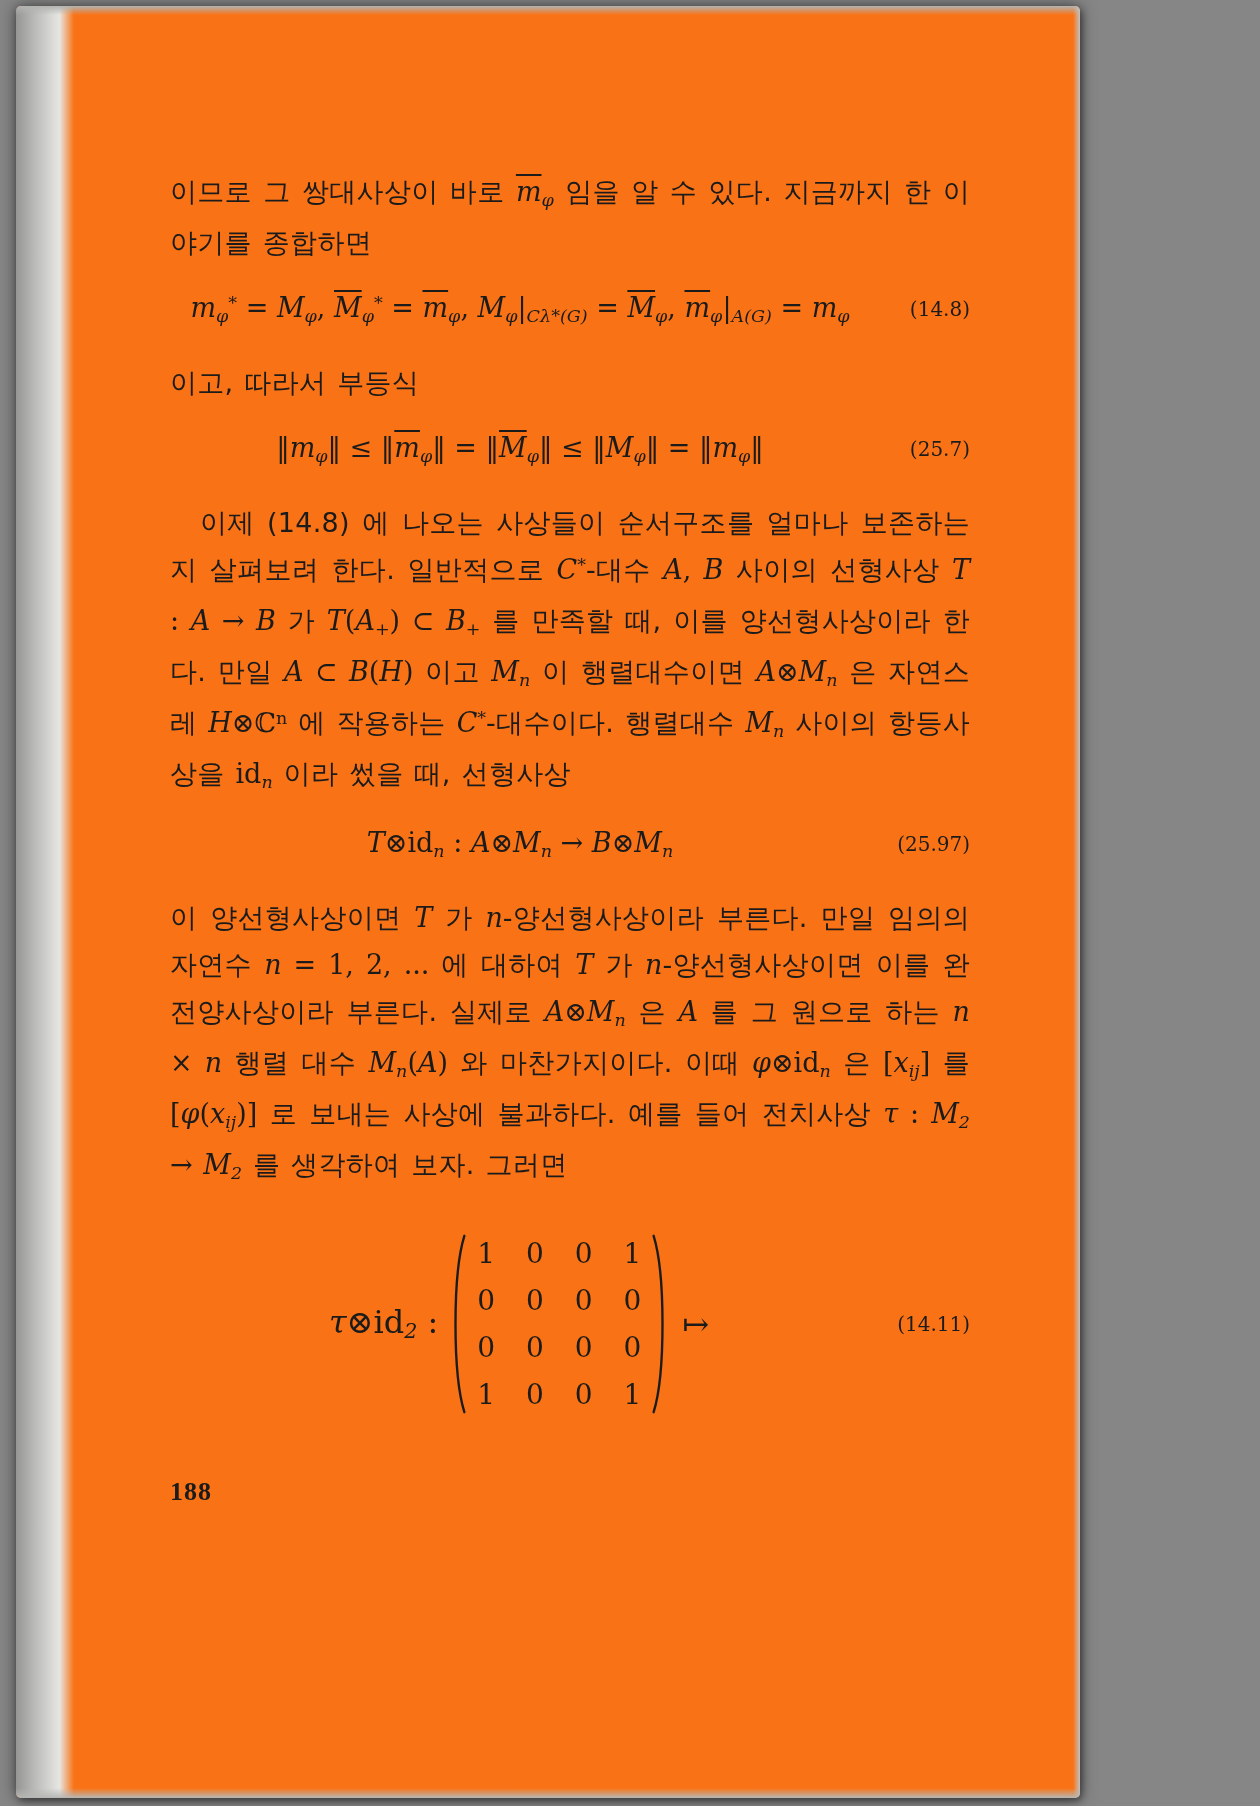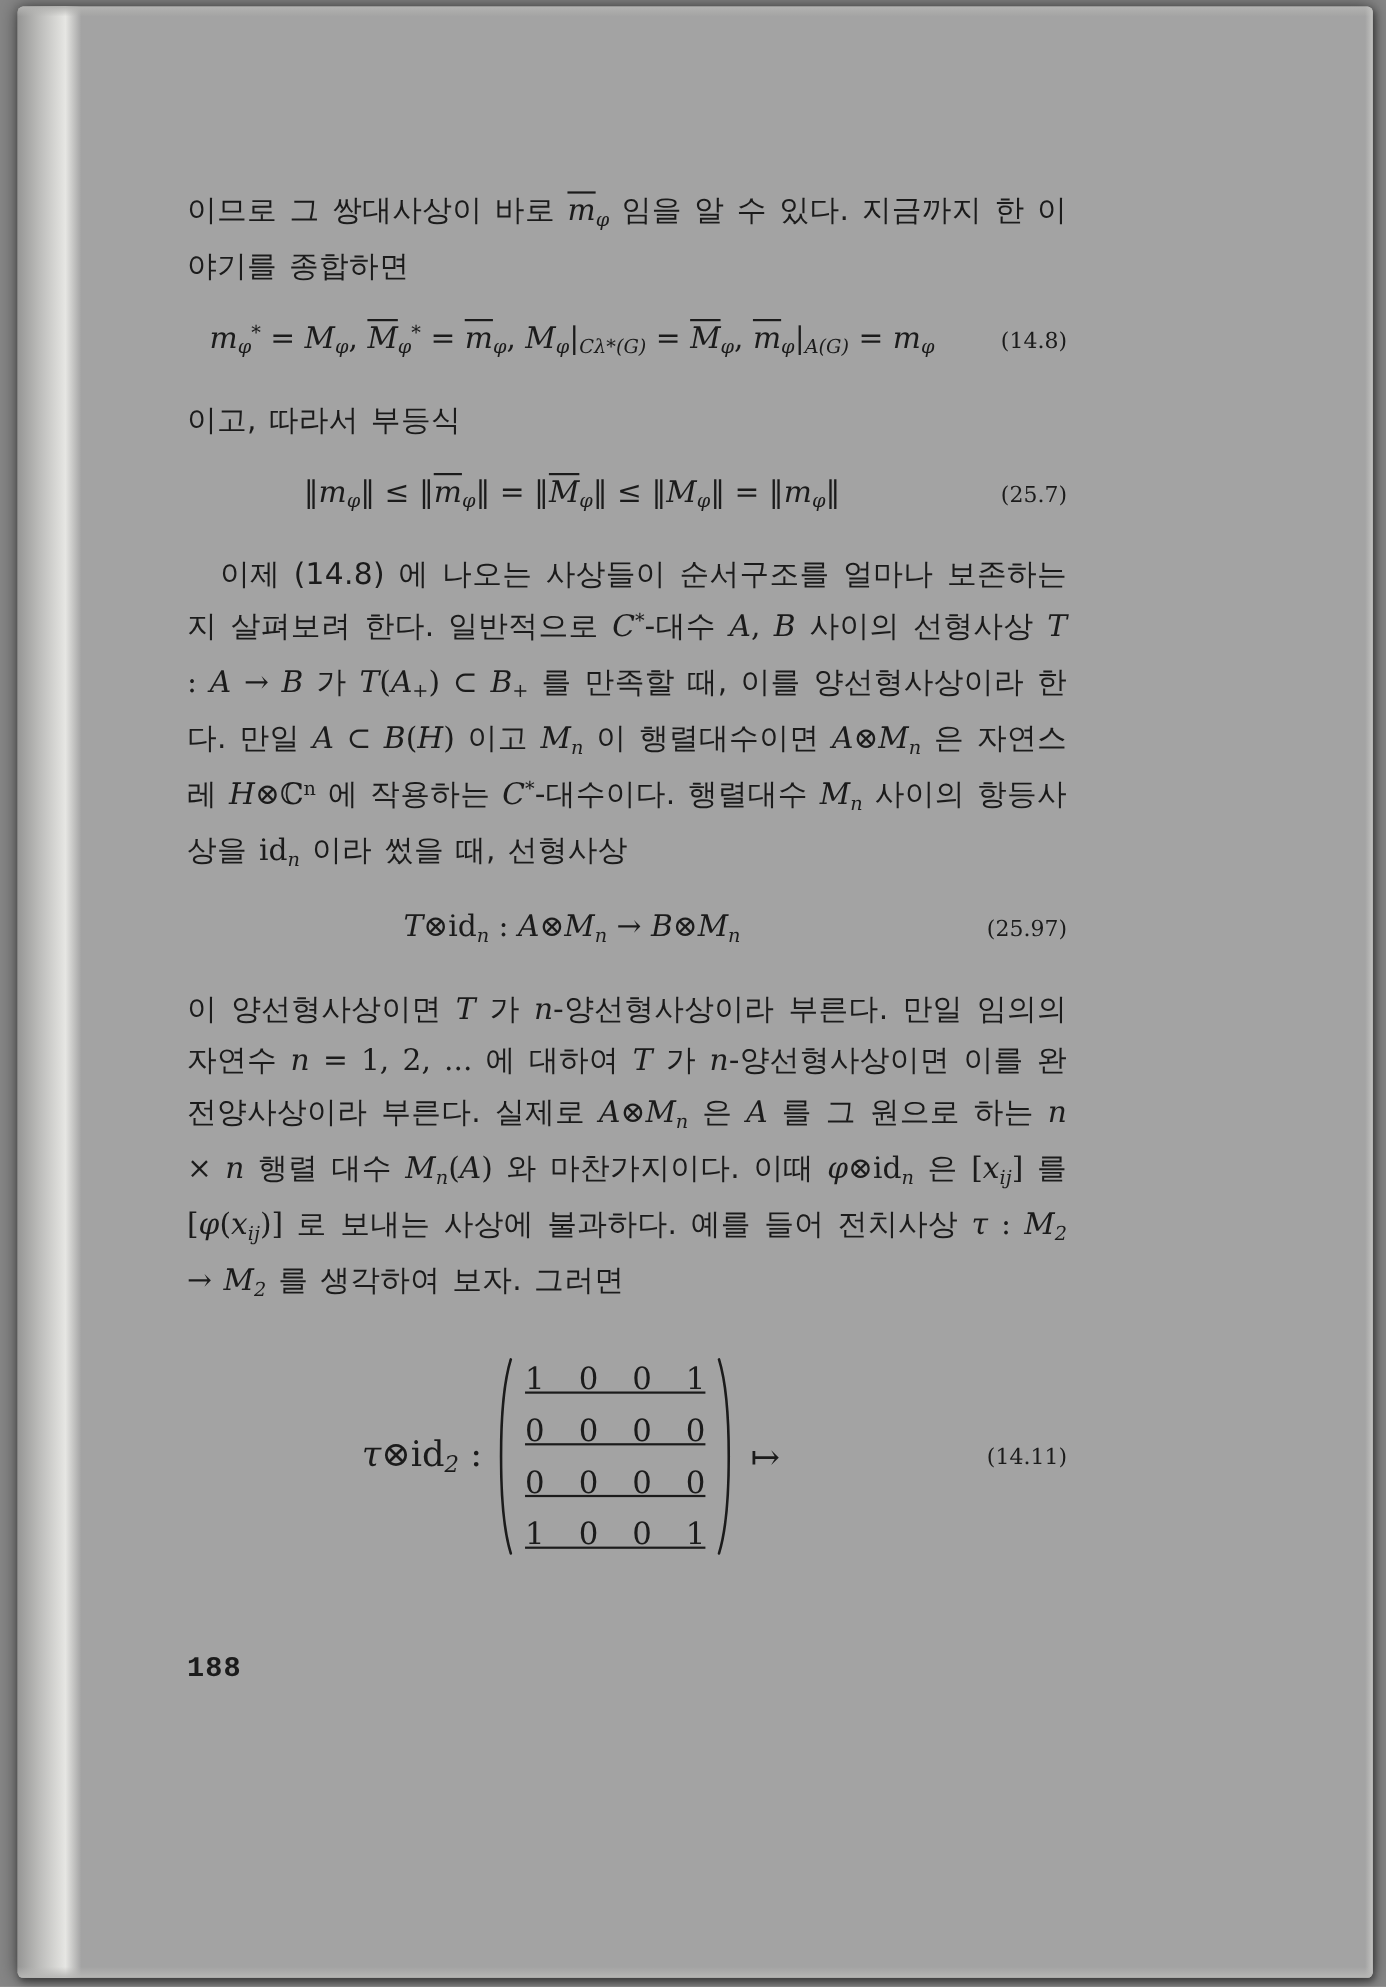--- a/index.html
+++ b/index.html
@@ -5,22 +5,22 @@
   html,body { margin:0; padding:0; }
   body {
     width:1260px; height:1806px;
     background:#868686;
     position:relative;
     overflow:hidden;
     font-family:"DejaVu Sans","Liberation Sans",sans-serif;
   }
   .page {
     position:absolute; left:16px; top:6px;
-    width:1232px; height:1792px;
-    background:#a3a3a3;
+    width:1064px; height:1792px;
+    background:#f97316;
     border-radius:5px;
     box-shadow:0 0 16px rgba(0,0,0,.55), 2px 3px 6px rgba(0,0,0,.35);
   }
   .edge-left {
     position:absolute; left:0; top:0; bottom:0; width:58px;
     background:linear-gradient(90deg,#969695 0%,#bdbdbb 35%,#e6e6e3 75%,rgba(252,252,250,0) 100%);
     border-radius:5px 0 0 5px;
   }
   .edge-top {
     position:absolute; left:0; right:0; top:0; height:9px;
@@ -76,26 +76,26 @@
   }
   .matrix-prefix { font-size:32px; }
   .matrix { display:inline-flex; align-items:center; }
   .paren { display:block; }
   .mrows {
     display:inline-flex; flex-direction:column;
     row-gap:9px; padding:0 9px;
     font-family:"DejaVu Serif","Liberation Serif",serif;
     font-size:28px; line-height:38px;
   }
-  .mrow { word-spacing:22px; text-align:right; white-space:pre;text-decoration:underline; }
+  .mrow { word-spacing:22px; text-align:right; white-space:pre; }
   .mapsto { font-size:32px; margin:0 2px; }
 
   .page-number {
-    margin-top:72px;
-    font-family:Liberation Mono, monospace;
+    margin-top:46px;
+    font-family:Liberation Serif, serif;
     font-weight:bold; font-size:26px;
     letter-spacing:1px;
   }
 </style>
 </head>
 <body>
 
 <main class="page">
   <div class="edge-left"></div>
   <div class="edge-top"></div>

